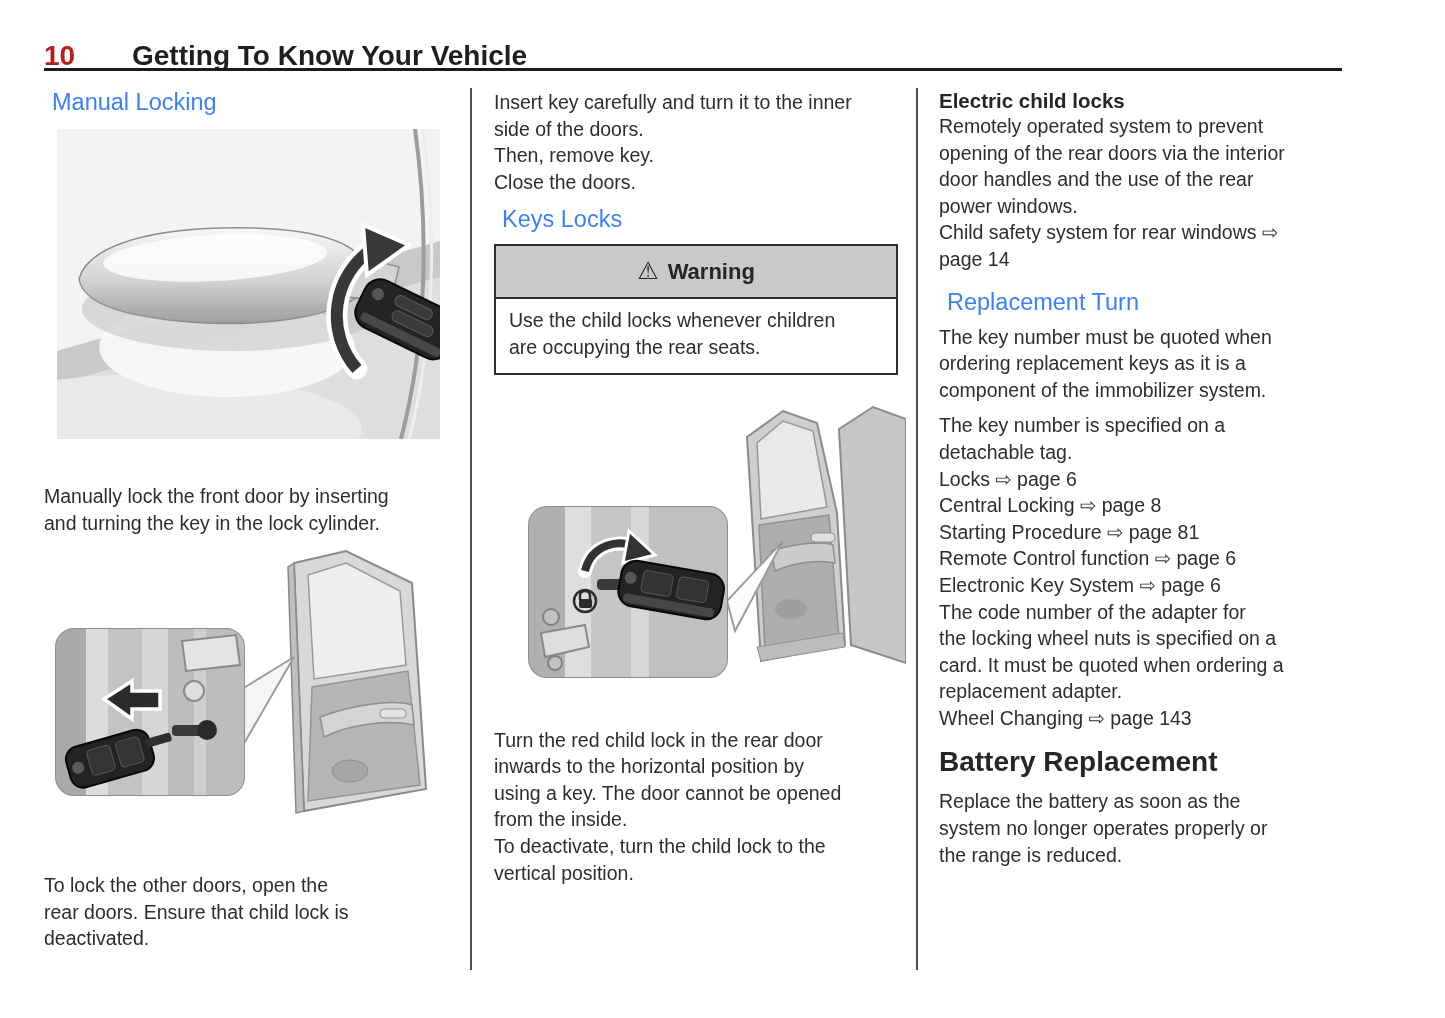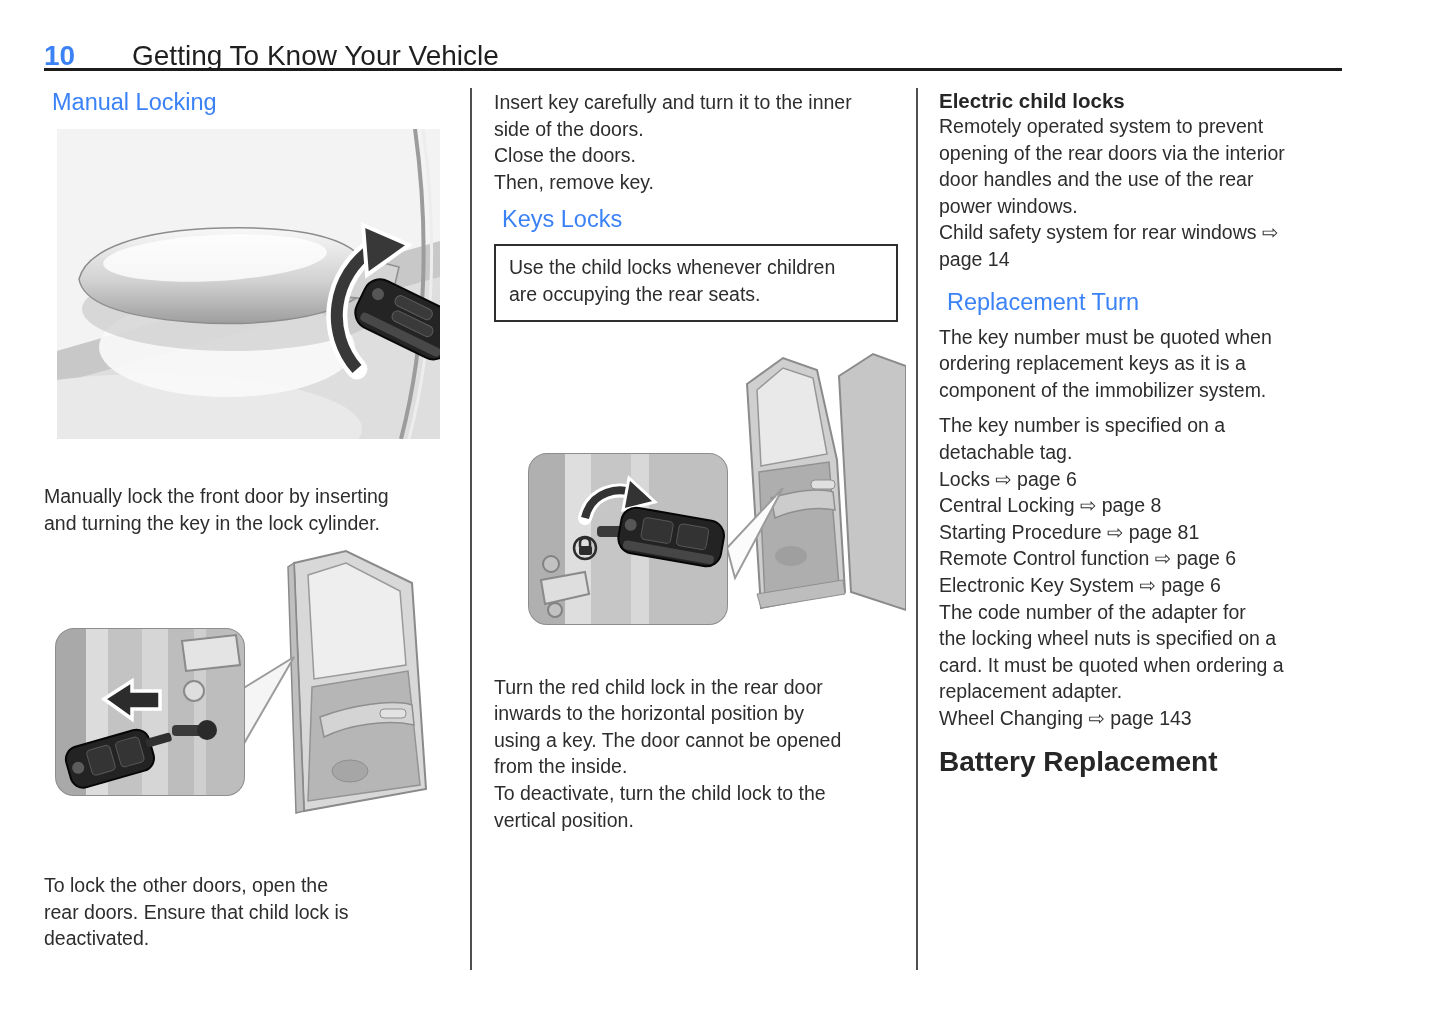--- a/index.html
+++ b/index.html
@@ -1,21 +1,21 @@
 <!DOCTYPE html>
 <html><head>
 <meta charset="utf-8">
 <style>
   html,body { margin:0; padding:0; background:#ffffff; }
   .page {
     position:relative; width:1445px; height:1018px; background:#fff;
     font-family:"Liberation Sans", sans-serif; color:#2d2d2d; overflow:hidden;
   }
-  .page-number { position:absolute; left:44px; top:40px; font-size:28px; font-weight:bold; color:#3b82f6; }
-  .chapter-title { position:absolute; left:132px; top:40px; font-size:28px; font-weight:normal; color:#1f1f1f; }
+  .page-number { position:absolute; left:44px; top:40px; font-size:28px; font-weight:bold; color:#b91c1c; }
+  .chapter-title { position:absolute; left:132px; top:40px; font-size:28px; font-weight:bold; color:#1f1f1f; }
   .header-rule { position:absolute; left:44px; top:68px; width:1298px; height:3px; background:#1c1c1c; }
   .vdivider { position:absolute; top:88px; width:2px; height:882px; background:#4f4f4f; }
   .vdivider.d1 { left:470px; }
   .vdivider.d2 { left:916px; }
   .col { position:absolute; top:85px; }
   .col-left  { left:44px;  width:420px; }
   .col-mid   { left:494px; width:420px; }
   .col-right { left:939px; width:420px; }
   .para { margin:0; font-size:19.5px; line-height:26.6px; white-space:pre-line; color:#2d2d2d; }
   h1.sec-xl { margin:14px 0 0 0; font-size:28px; line-height:33px; font-weight:bold; color:#262626; }
@@ -139,27 +139,30 @@
 
     <p class="para para-lock-other">To lock the other doors, open the
 rear doors. Ensure that child lock is
 deactivated.</p>
   </div>
 
   <div class="col col-mid">
     <div class="mid-top">
         <p class="para">Insert key carefully and turn it to the inner
 side of the doors.</p>
+        <p class="para">Then, remove key.</p>
         <p class="para">Close the doors.</p>
-        <p class="para">Then, remove key.</p>
       </div>
 
     <h2 class="sec">Keys Locks</h2>
 
     <div class="warning-box">
+      <div class="warning-head">
+        <span class="warn-icon">⚠</span><span>Warning</span>
+      </div>
       <div class="warning-body para">Use the child locks whenever children
 are occupying the rear seats.</div>
     </div>
 
     <svg class="fig fig3" width="385" height="292" viewBox="0 0 385 292" role="img">
       <defs>
         <clipPath id="f3clip">
             <rect x="8" y="112" width="198" height="170" rx="18"></rect>
           </clipPath>
       </defs>
@@ -237,15 +240,18 @@
         <p class="para xref">Electronic Key System ⇨ page 6</p>
       </div>
 
     <p class="para">The code number of the adapter for
 the locking wheel nuts is specified on a
 card. It must be quoted when ordering a
 replacement adapter.</p>
     <p class="para xref">Wheel Changing ⇨ page 143</p>
 
     <h1 class="sec-xl">Battery Replacement</h1>
+    <p class="para para-battery">Replace the battery as soon as the
+system no longer operates properly or
+the range is reduced.</p>
   </div>
 
 </div>
 
 </body></html>

